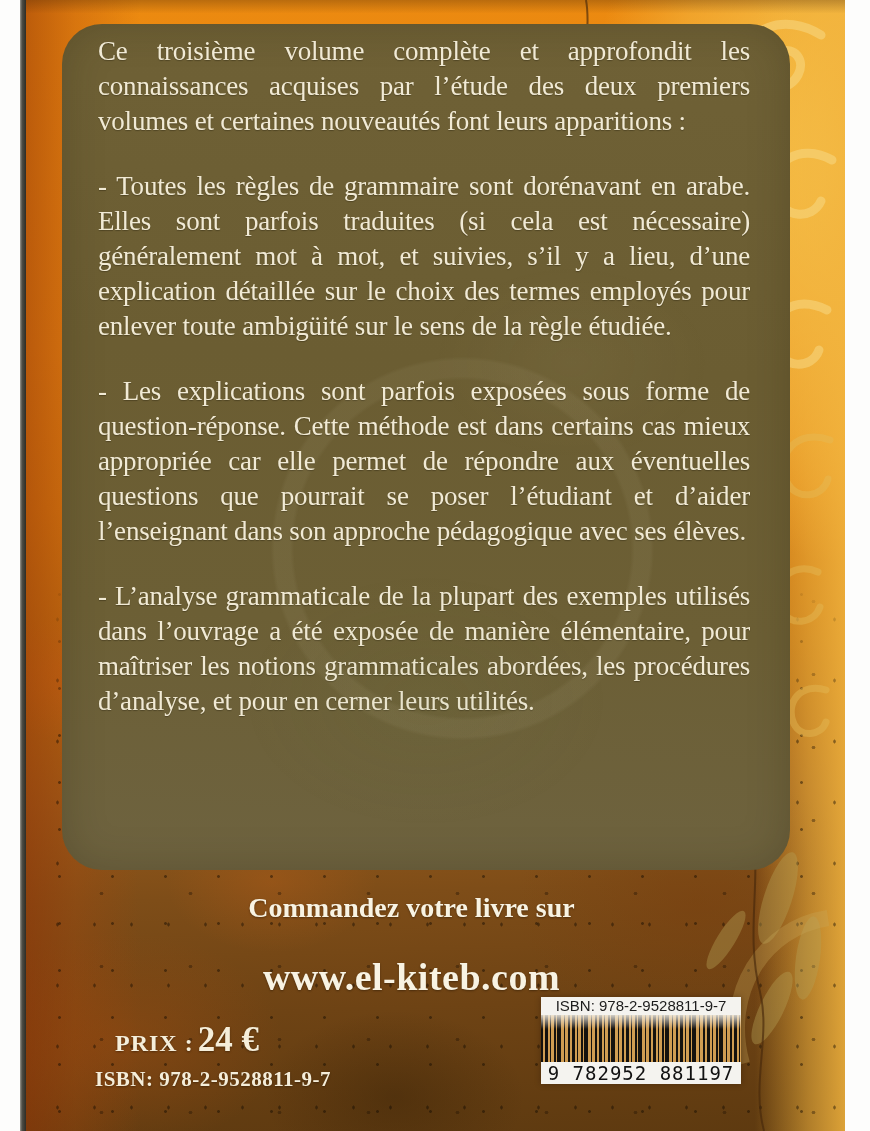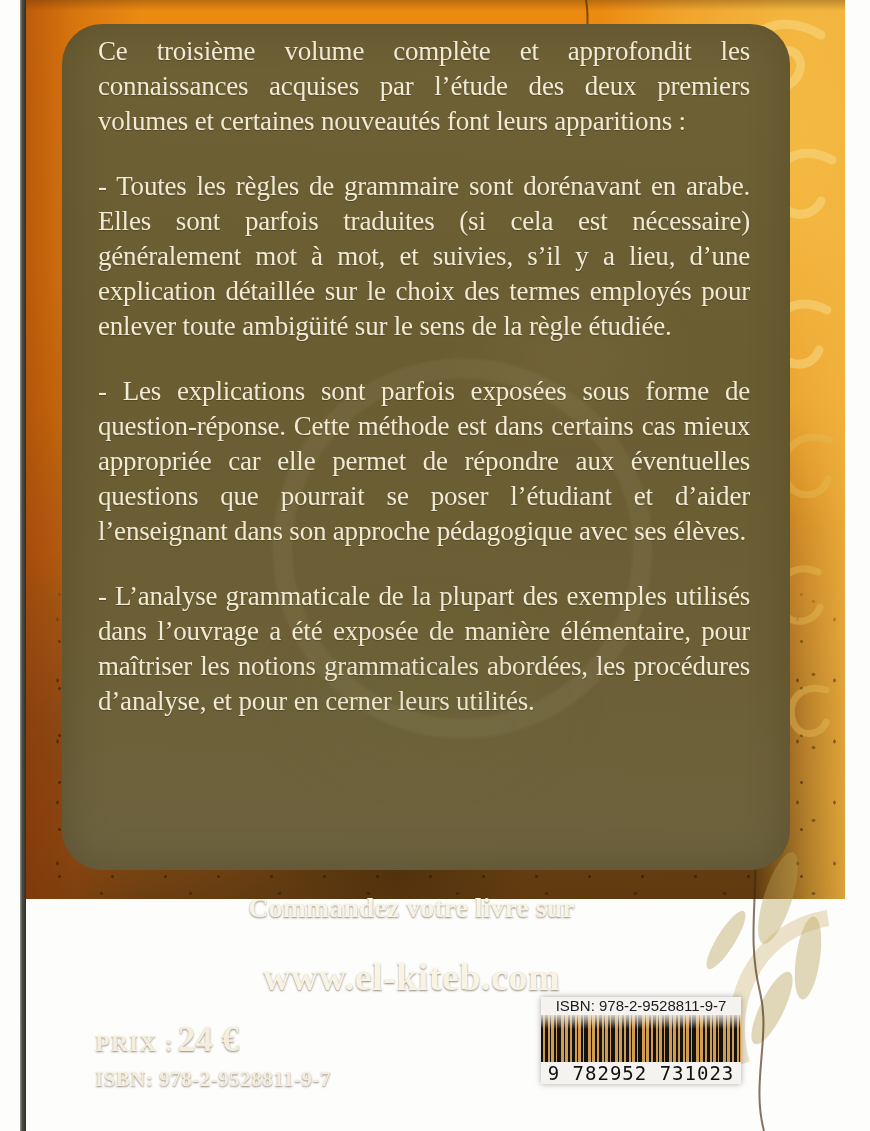--- a/index.html
+++ b/index.html
@@ -13,21 +13,21 @@
   }
 
   
   .edge-line {
     position: absolute; left: 20px; top: 0; bottom: 0; width: 6px;
     background: linear-gradient(90deg, #9a9890 0%, #4e4d45 35%, #2e2d26 100%);
   }
 
   
   .cover {
-    position: absolute; left: 26px; top: 0; width: 819px; height: 899px;
+    position: absolute; left: 26px; top: 0; width: 819px; height: 1131px;
     background:
       
       linear-gradient(180deg, rgba(70,38,8,0.30) 0%, rgba(70,38,8,0) 1.2%),
       
       linear-gradient(90deg, rgba(150,55,6,0.55) 0%, rgba(170,70,10,0.30) 6%, rgba(150,55,6,0) 14%),
       
       linear-gradient(270deg, rgba(242,180,62,0.85) 0%, rgba(242,180,62,0.55) 4.5%, rgba(242,180,62,0) 11%),
       
       radial-gradient(ellipse 340px 520px at 101% 14%, rgba(248,203,84,0.95) 0%, rgba(245,185,65,0.55) 55%, rgba(245,185,65,0) 78%),
       
@@ -118,21 +118,21 @@
     font-family: "DejaVu Sans Mono", monospace;
     font-size: 19px; line-height: 22px; text-align: center;
     letter-spacing: 1px; white-space: nowrap;
   }
 
   
   .price-block {
     position: absolute; left: 69px; top: 1022px; z-index: 3;
     color: #f5eeda; text-shadow: 0 1px 2px rgba(40,22,4,0.5);
   }
-  .price-line { line-height: 36px; white-space: nowrap; }
+  .price-line { line-height: 36px; white-space: nowrap; margin-left: 20px; }
   .price-label { font-size: 24px; font-weight: bold; letter-spacing: 1px; }
   .price-value { font-size: 35px; font-weight: bold; }
   .isbn-line { font-size: 21px; font-weight: bold; letter-spacing: 0.5px; margin-top: 3px; white-space: nowrap; }
 </style>
 </head>
 <body>
 
 <div class="page">
   <div class="edge-line"></div>
 
@@ -175,21 +175,21 @@
     </div>
 
     <div class="order">
       <div class="order-line1">Commandez votre livre sur</div>
       <div class="order-line2">www.el-kiteb.com</div>
     </div>
 
     <div class="barcode">
       <div class="barcode-label">ISBN: 978-2-9528811-9-7</div>
       <div class="barcode-bars"></div>
-      <div class="barcode-digits">9 782952 731023</div>
+      <div class="barcode-digits">9 782952 881197</div>
     </div>
 
     <div class="price-block">
       <div class="price-line">
         <span class="price-label">PRIX :</span>
         <span class="price-value">24 €</span>
       </div>
       <div class="isbn-line">ISBN: 978-2-9528811-9-7</div>
     </div>
   </div>

